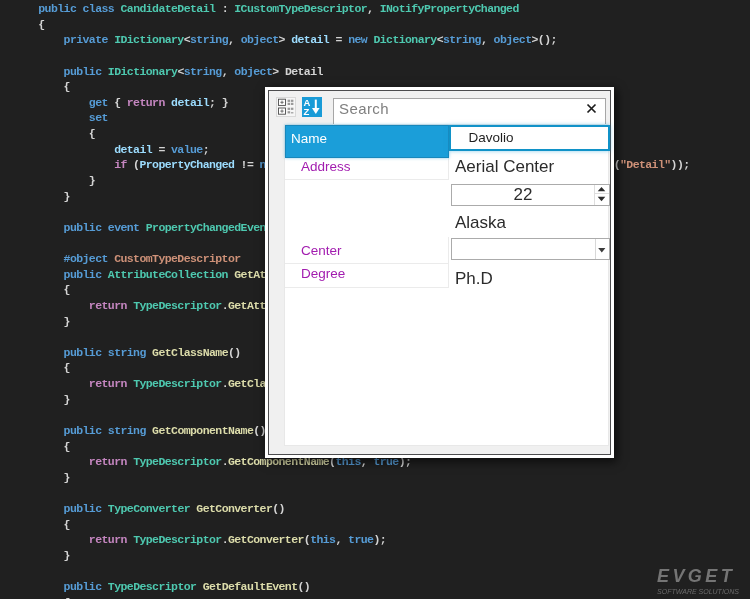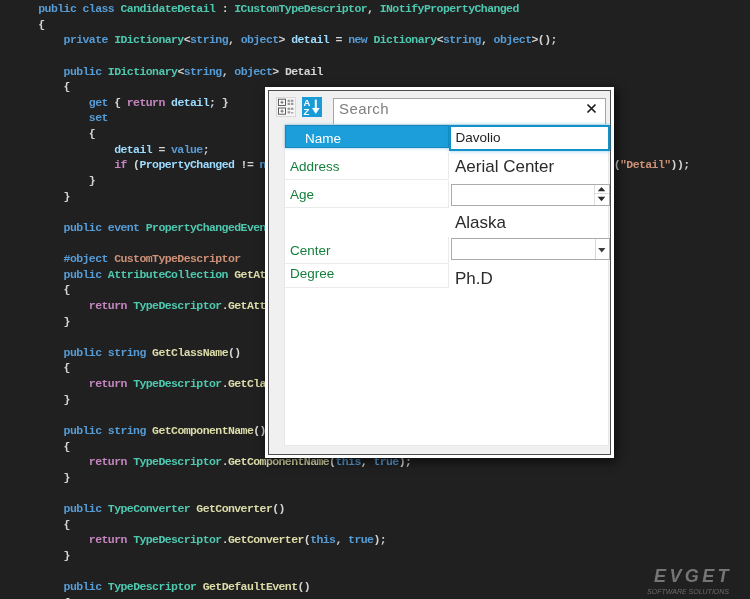--- a/index.html
+++ b/index.html
@@ -11,27 +11,27 @@
 .v{color:#9cdcfe}
 .f{color:#dcdcaa}
 .s{color:#ce9178}
 .win{position:absolute;left:265px;top:87px;width:349px;height:371px;background:#fff;box-shadow:2px 3px 9px 1px rgba(0,0,0,.6)}
 .winin{position:absolute;left:3px;top:3px;right:3px;bottom:3px;border:1px solid #4c4c4e;background:#f0f0f0}
 .btn1{position:absolute;left:7px;top:6px;width:20px;height:20px;background:#f6f6f6;border:1px solid #d9d9d9;box-sizing:border-box}
 .btn2{position:absolute;left:33px;top:6px;width:20px;height:20px;background:#199bd7;box-sizing:border-box}
 .search{position:absolute;left:63.5px;top:6.5px;width:273px;height:32px;background:#fff;border:1px solid #a6a6a6;box-sizing:border-box}
 .search .ph{position:absolute;left:5.5px;top:0;line-height:19px;font-size:15px;letter-spacing:0.4px;color:#7f7f7f}
 .grid{position:absolute;left:15px;top:33px;width:324.5px;height:322px;background:#fff;border:1px solid #e8e8e8;box-sizing:border-box}
-.row{position:absolute;left:0;width:163.5px;height:27.5px;border-bottom:1px solid #ebebeb;border-right:1px solid #ebebeb;box-sizing:border-box;font-size:13.5px;color:#15803d;line-height:27px;padding-left:5px}
-.sel{position:absolute;left:0;top:0;width:163.5px;height:23px;background:#1b9ed9;box-sizing:border-box;border:1px solid #1787bb;box-shadow:0 0 3px rgba(70,170,220,.65);font-size:13.5px;color:#fff;line-height:26px;padding-left:19px}
+.row{position:absolute;left:0;width:163.5px;height:27.5px;border-bottom:1px solid #ebebeb;border-right:1px solid #ebebeb;box-sizing:border-box;font-size:13.5px;color:#a21caf;line-height:27px;padding-left:16px}
+.sel{position:absolute;left:0;top:0;width:163.5px;height:33px;background:#1b9ed9;box-sizing:border-box;border:1px solid #1787bb;box-shadow:0 0 3px rgba(70,170,220,.65);font-size:13.5px;color:#fff;line-height:26px;padding-left:5px}
 .val{position:absolute;left:170px;font-size:17px;color:#2b2b2b;line-height:28px}
-.tbox{position:absolute;left:163.5px;top:-0.5px;width:161px;height:26px;border:2px solid #1092c8;background:#fff;box-sizing:border-box;box-shadow:0 0 4px rgba(27,158,217,.5);font-size:13.5px;color:#1f1f1f;line-height:22px;padding-left:5px}
+.tbox{position:absolute;left:163.5px;top:-0.5px;width:161px;height:26px;border:2px solid #1092c8;background:#fff;box-sizing:border-box;box-shadow:0 0 4px rgba(27,158,217,.5);font-size:13.5px;color:#1f1f1f;line-height:22px;padding-left:18px}
 .nbox{position:absolute;left:165.5px;top:58.5px;width:159px;height:22px;border:1px solid #ababab;background:#fff;box-sizing:border-box}
 .cbox{position:absolute;left:165.5px;top:113px;width:159px;height:22px;border:1px solid #ababab;background:#fff;box-sizing:border-box}
-.evget{position:absolute;right:21px;bottom:4px;color:#757575;text-align:right}
+.evget{position:absolute;right:11px;bottom:4px;color:#757575;}
 </style>
 </head>
 <body>
 <div class="stage">
 <pre class="code">    <span class="k">public class</span> <span class="t">CandidateDetail</span> : <span class="t">ICustomTypeDescriptor</span>, <span class="t">INotifyPropertyChanged</span>
     {
         <span class="k">private</span> <span class="t">IDictionary</span>&lt;<span class="k">string</span>, <span class="k">object</span>&gt; <span class="v">detail</span> = <span class="k">new</span> <span class="t">Dictionary</span>&lt;<span class="k">string</span>, <span class="k">object</span>&gt;();
 
         <span class="k">public</span> <span class="t">IDictionary</span>&lt;<span class="k">string</span>, <span class="k">object</span>&gt; Detail
         {
@@ -98,27 +98,27 @@
    </svg>
   </div>
   <div class="search">
    <span class="ph">Search</span>
    <svg width="11" height="11" viewBox="0 0 11 11" style="position:absolute;right:8px;top:4px">
     <path d="M1.5 1.5l8 8M9.5 1.5l-8 8" stroke="#1c1c1c" stroke-width="1.7"></path>
    </svg>
   </div>
   <div class="grid">
    <div class="row" style="top:27.5px">Address</div>
-   <div class="row" style="top:55.5px">Age</div>
    <div class="row" style="top:111.5px">Center</div>
    <div class="row" style="top:135px">Degree</div>
    <div class="sel">Name</div>
    <div class="tbox">Davolio</div>
    <div class="val" style="top:27.5px">Aerial Center Parkway</div>
    <div class="nbox"></div>
+   <div class="val" style="top:55.5px;left:165.5px;width:145px;text-align:center">22</div>
    <div style="position:absolute;left:308.5px;top:59.5px;width:1px;height:20px;background:#dedede"></div>
    <div style="position:absolute;left:308.5px;top:68.2px;width:15.5px;height:1px;background:#dedede"></div>
    <svg width="9" height="17" viewBox="0 0 9 17" style="position:absolute;left:312px;top:61px">
     <path d="M0.7 5.2L4.5 1l3.8 4.2z" fill="#2b2b2b"></path>
     <path d="M0.7 10.8h7.6L4.5 15.3z" fill="#2b2b2b"></path>
    </svg>
    <div class="val" style="top:83.5px">Alaska</div>
    <div class="cbox"></div>
    <div style="position:absolute;left:309.5px;top:114px;width:1px;height:20px;background:#d8d8d8"></div>
    <svg width="8" height="5" viewBox="0 0 8 5" style="position:absolute;left:312.8px;top:122.7px">

